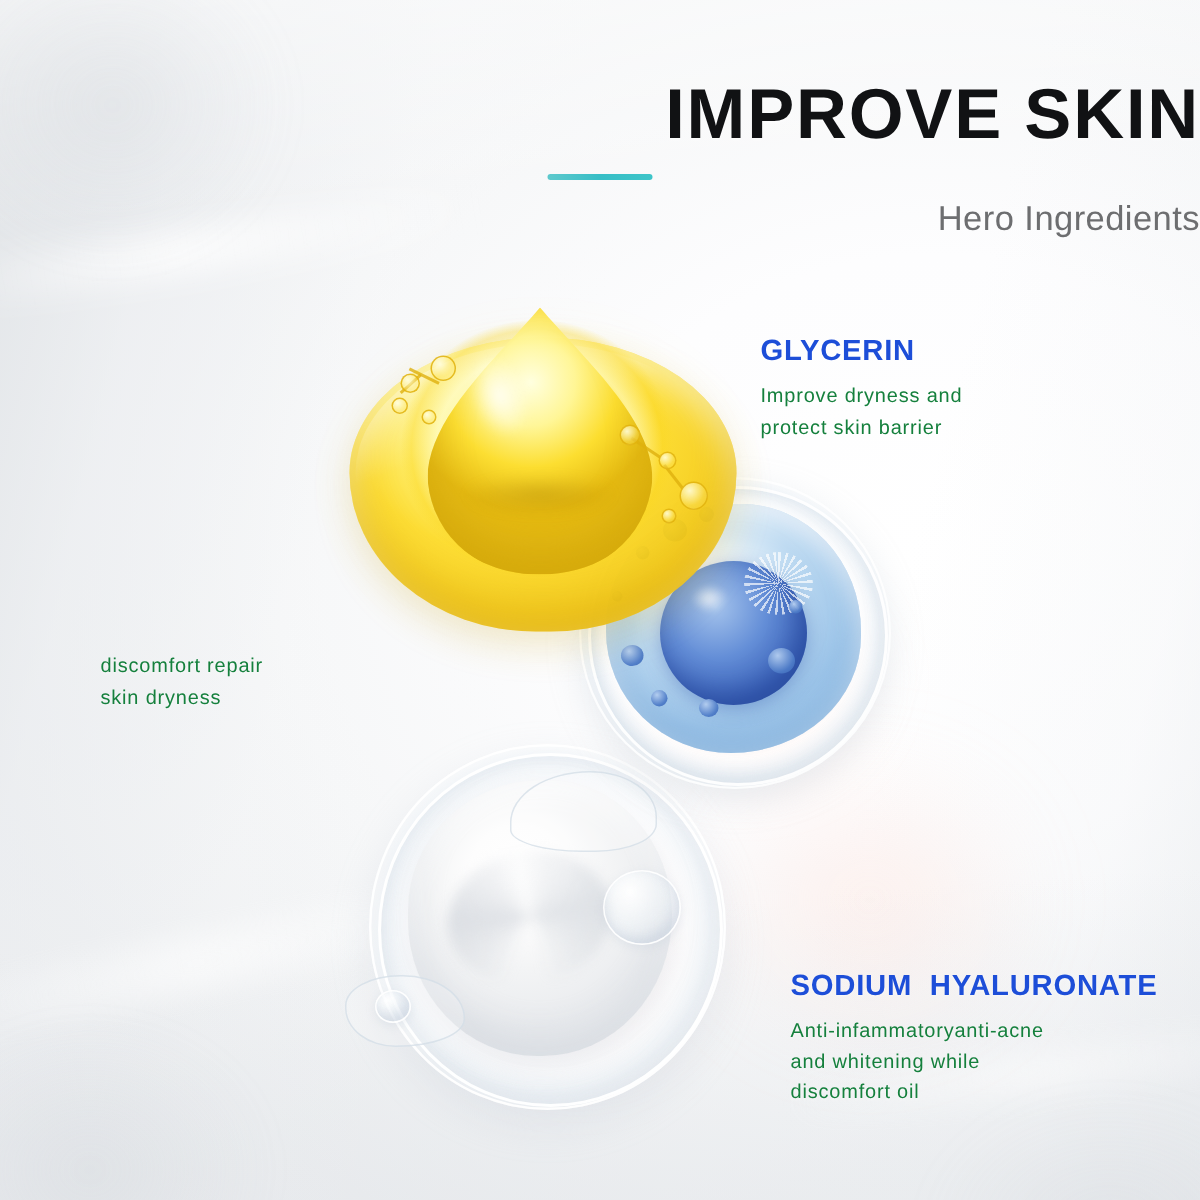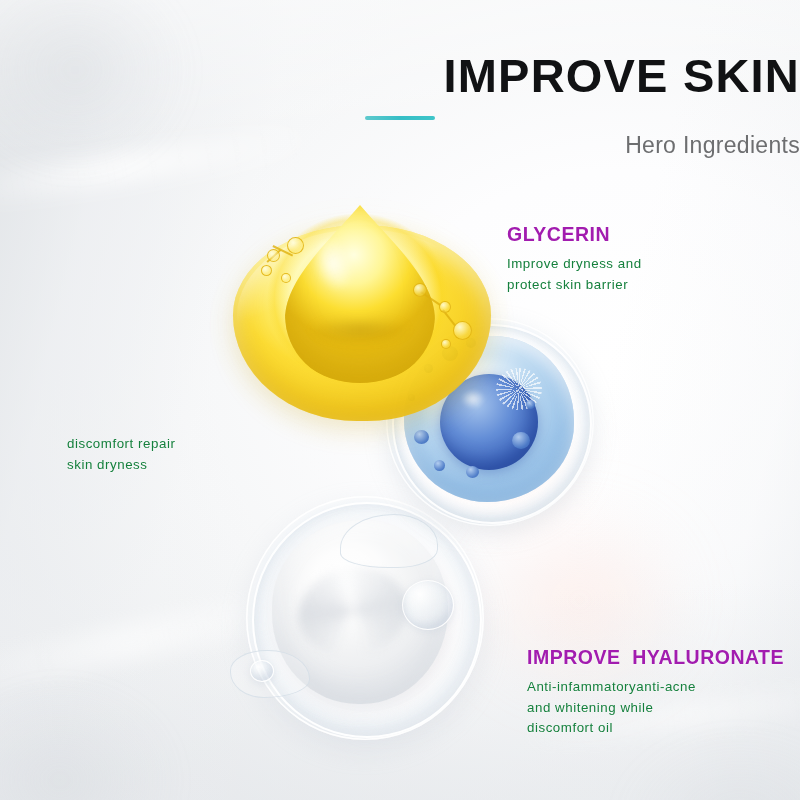--- a/index.html
+++ b/index.html
@@ -105,21 +105,21 @@
     line-height: 1.0;
   }
 
   
   .callout { position: absolute; z-index: 45; }
   .callout-title {
     margin: 0;
     font-size: 19.5px;
     font-weight: 700;
     letter-spacing: 0.5px;
-    color: #a21caf;
+    color: #1d4ed8;
     white-space: pre;
     line-height: 1.1;
     text-shadow: 0 1px 2px rgba(255,255,255,0.5);
   }
   .callout-body {
     margin: 9px 0 0;
     font-size: 13.3px;
     font-weight: 400;
     color: #15803d;
     letter-spacing: 0.55px;
@@ -408,21 +408,21 @@
   </div>
 
   <div class="callout" id="callout-aloe">
     <p class="callout-body">
       <span>discomfort repair</span>
       <span>skin dryness</span>
     </p>
   </div>
 
   <div class="callout" id="callout-sodium">
-    <h2 class="callout-title">IMPROVE  HYALURONATE</h2>
+    <h2 class="callout-title">SODIUM  HYALURONATE</h2>
     <p class="callout-body">
       <span>Anti-infammatoryanti-acne</span>
       <span>and whitening while</span>
       <span>discomfort oil</span>
     </p>
   </div>
 
 </div>
 
 </body></html>

